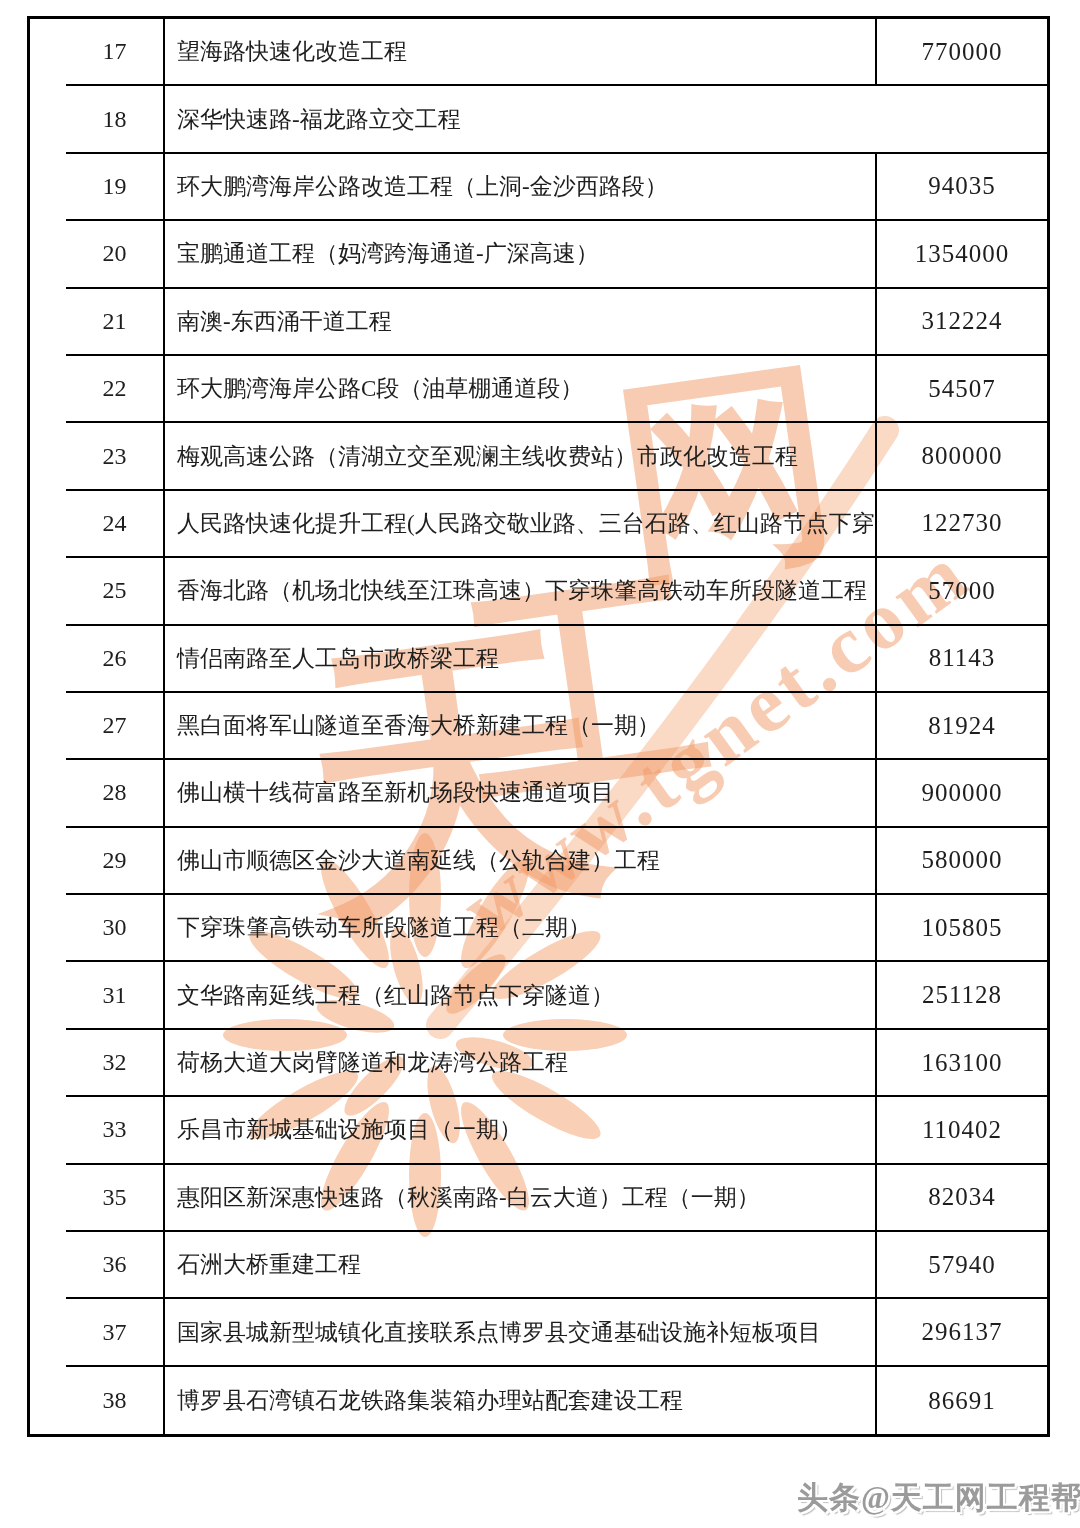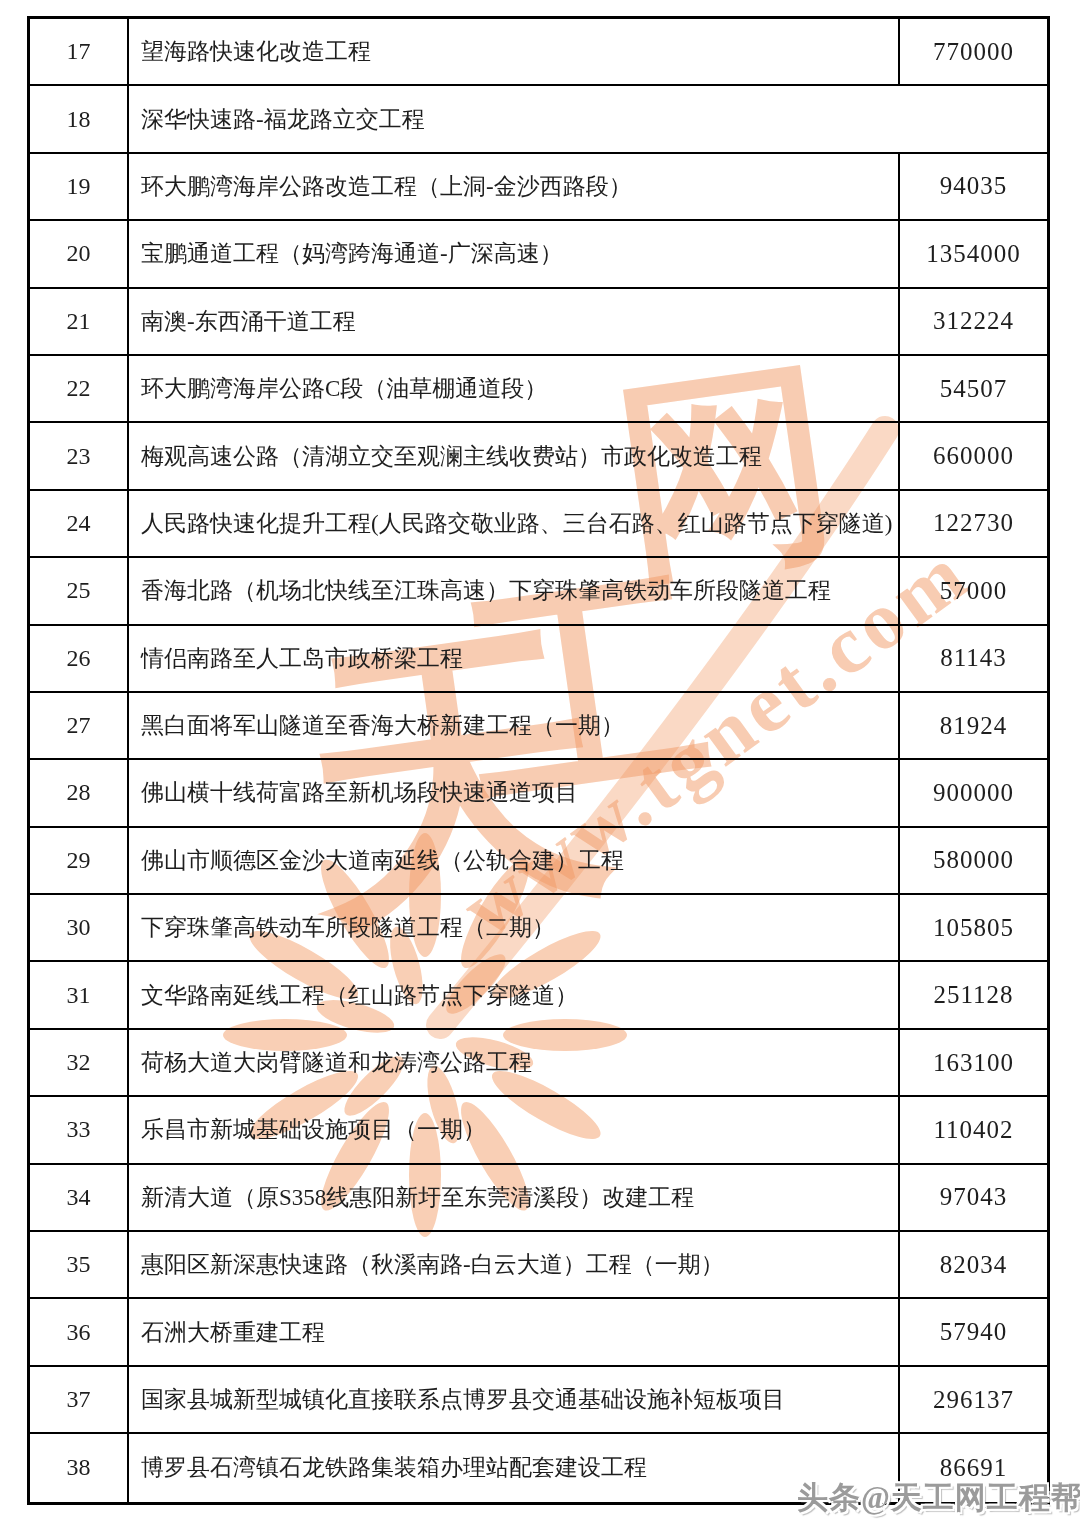--- a/index.html
+++ b/index.html
@@ -14,20 +14,21 @@
   .wm-svg{
     position:absolute;left:0;top:0;width:1080px;height:1528px;
     z-index:1;pointer-events:none;
   }
   
   .table{
     position:absolute;left:27px;top:16px;width:1023px;
     border:3px solid #000;
     z-index:2;
     box-sizing:border-box;
+    padding-left:36px;
   }
   .row{
     display:flex;
     height:67.4px;
     box-sizing:border-box;
     border-bottom:2px solid #000;
   }
   .row:last-child{border-bottom:none;}
   .cell{
     display:flex;align-items:center;
@@ -40,21 +41,21 @@
     font-size:24px;
   }
   .name{
     flex:1;
     padding-left:12px;
     font-size:23px;
     white-space:nowrap;
     overflow:hidden;
   }
   .val{
-    width:149px;justify-content:center;
+    width:172px;justify-content:center;
     border-left:2px solid #000;
     font-size:25px;
     letter-spacing:1px;
   }
   
   .footer-mark{
     position:absolute;
     left:797px;top:1477px;
     font-size:31px;
     font-weight:bold;
@@ -139,21 +140,21 @@
 
   <div class="row">
     <div class="cell no">22</div>
     <div class="cell name">环大鹏湾海岸公路C段（油草棚通道段）</div>
     <div class="cell val">54507</div>
   </div>
 
   <div class="row">
     <div class="cell no">23</div>
     <div class="cell name">梅观高速公路（清湖立交至观澜主线收费站）市政化改造工程</div>
-    <div class="cell val">660000</div>
+    <div class="cell val">800000</div>
   </div>
 
   <div class="row">
     <div class="cell no">24</div>
     <div class="cell name">人民路快速化提升工程(人民路交敬业路、三台石路、红山路节点下穿隧道)</div>
     <div class="cell val">122730</div>
   </div>
 
   <div class="row">
     <div class="cell no">25</div>
@@ -202,25 +203,20 @@
     <div class="cell name">荷杨大道大岗臂隧道和龙涛湾公路工程</div>
     <div class="cell val">163100</div>
   </div>
 
   <div class="row">
     <div class="cell no">33</div>
     <div class="cell name">乐昌市新城基础设施项目（一期）</div>
     <div class="cell val">110402</div>
   </div>
 
-  <div class="row">
-    <div class="cell no">34</div>
-    <div class="cell name">新清大道（原S358线惠阳新圩至东莞清溪段）改建工程</div>
-    <div class="cell val">97043</div>
-  </div>
 
   <div class="row">
     <div class="cell no">35</div>
     <div class="cell name">惠阳区新深惠快速路（秋溪南路-白云大道）工程（一期）</div>
     <div class="cell val">82034</div>
   </div>
 
   <div class="row">
     <div class="cell no">36</div>
     <div class="cell name">石洲大桥重建工程</div>

